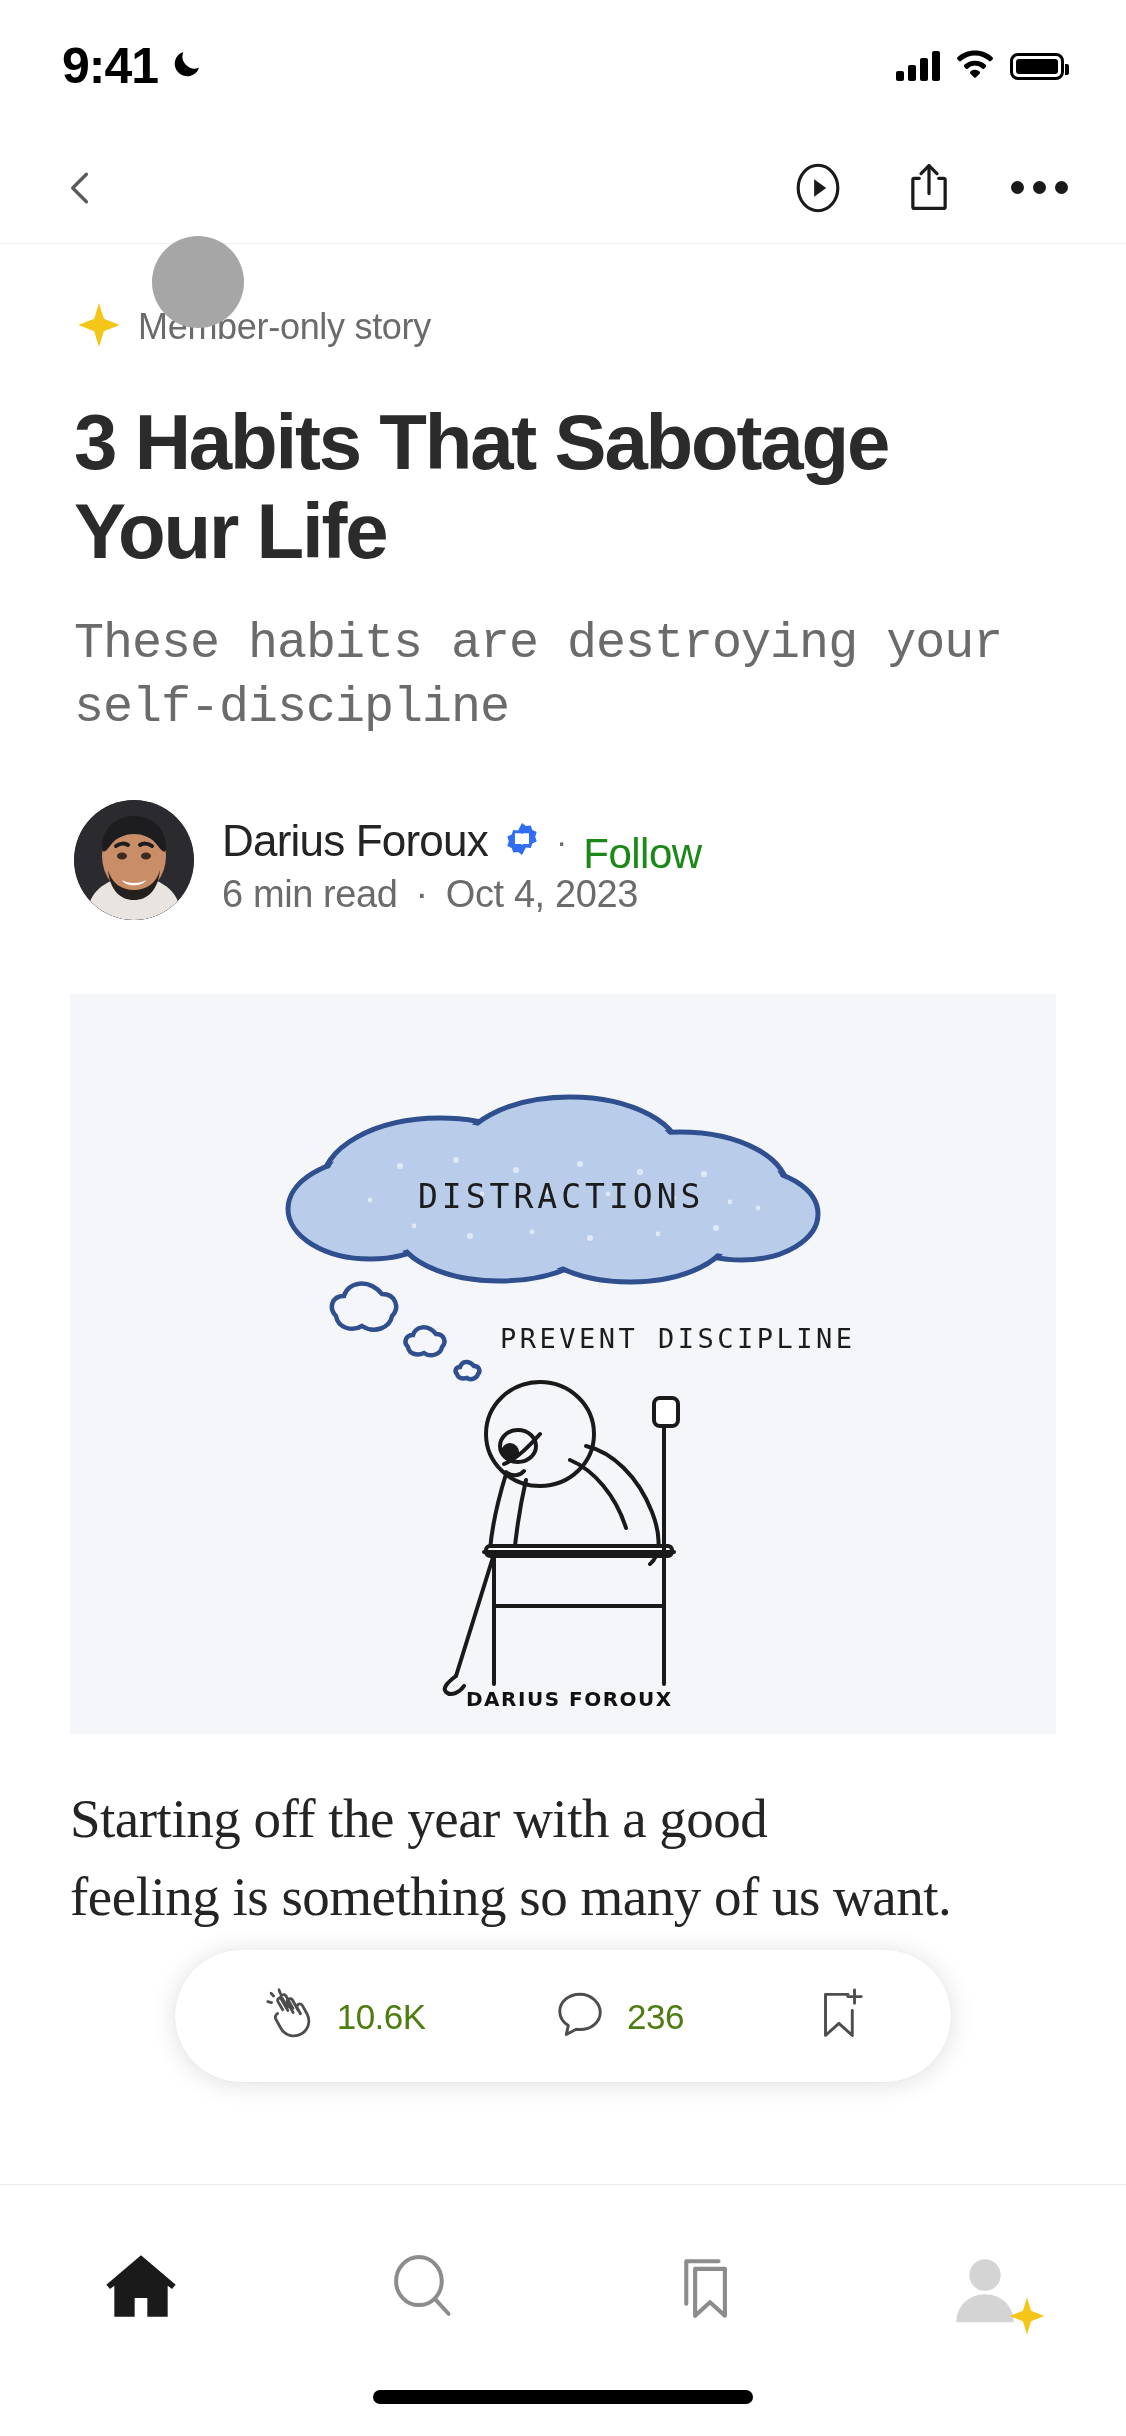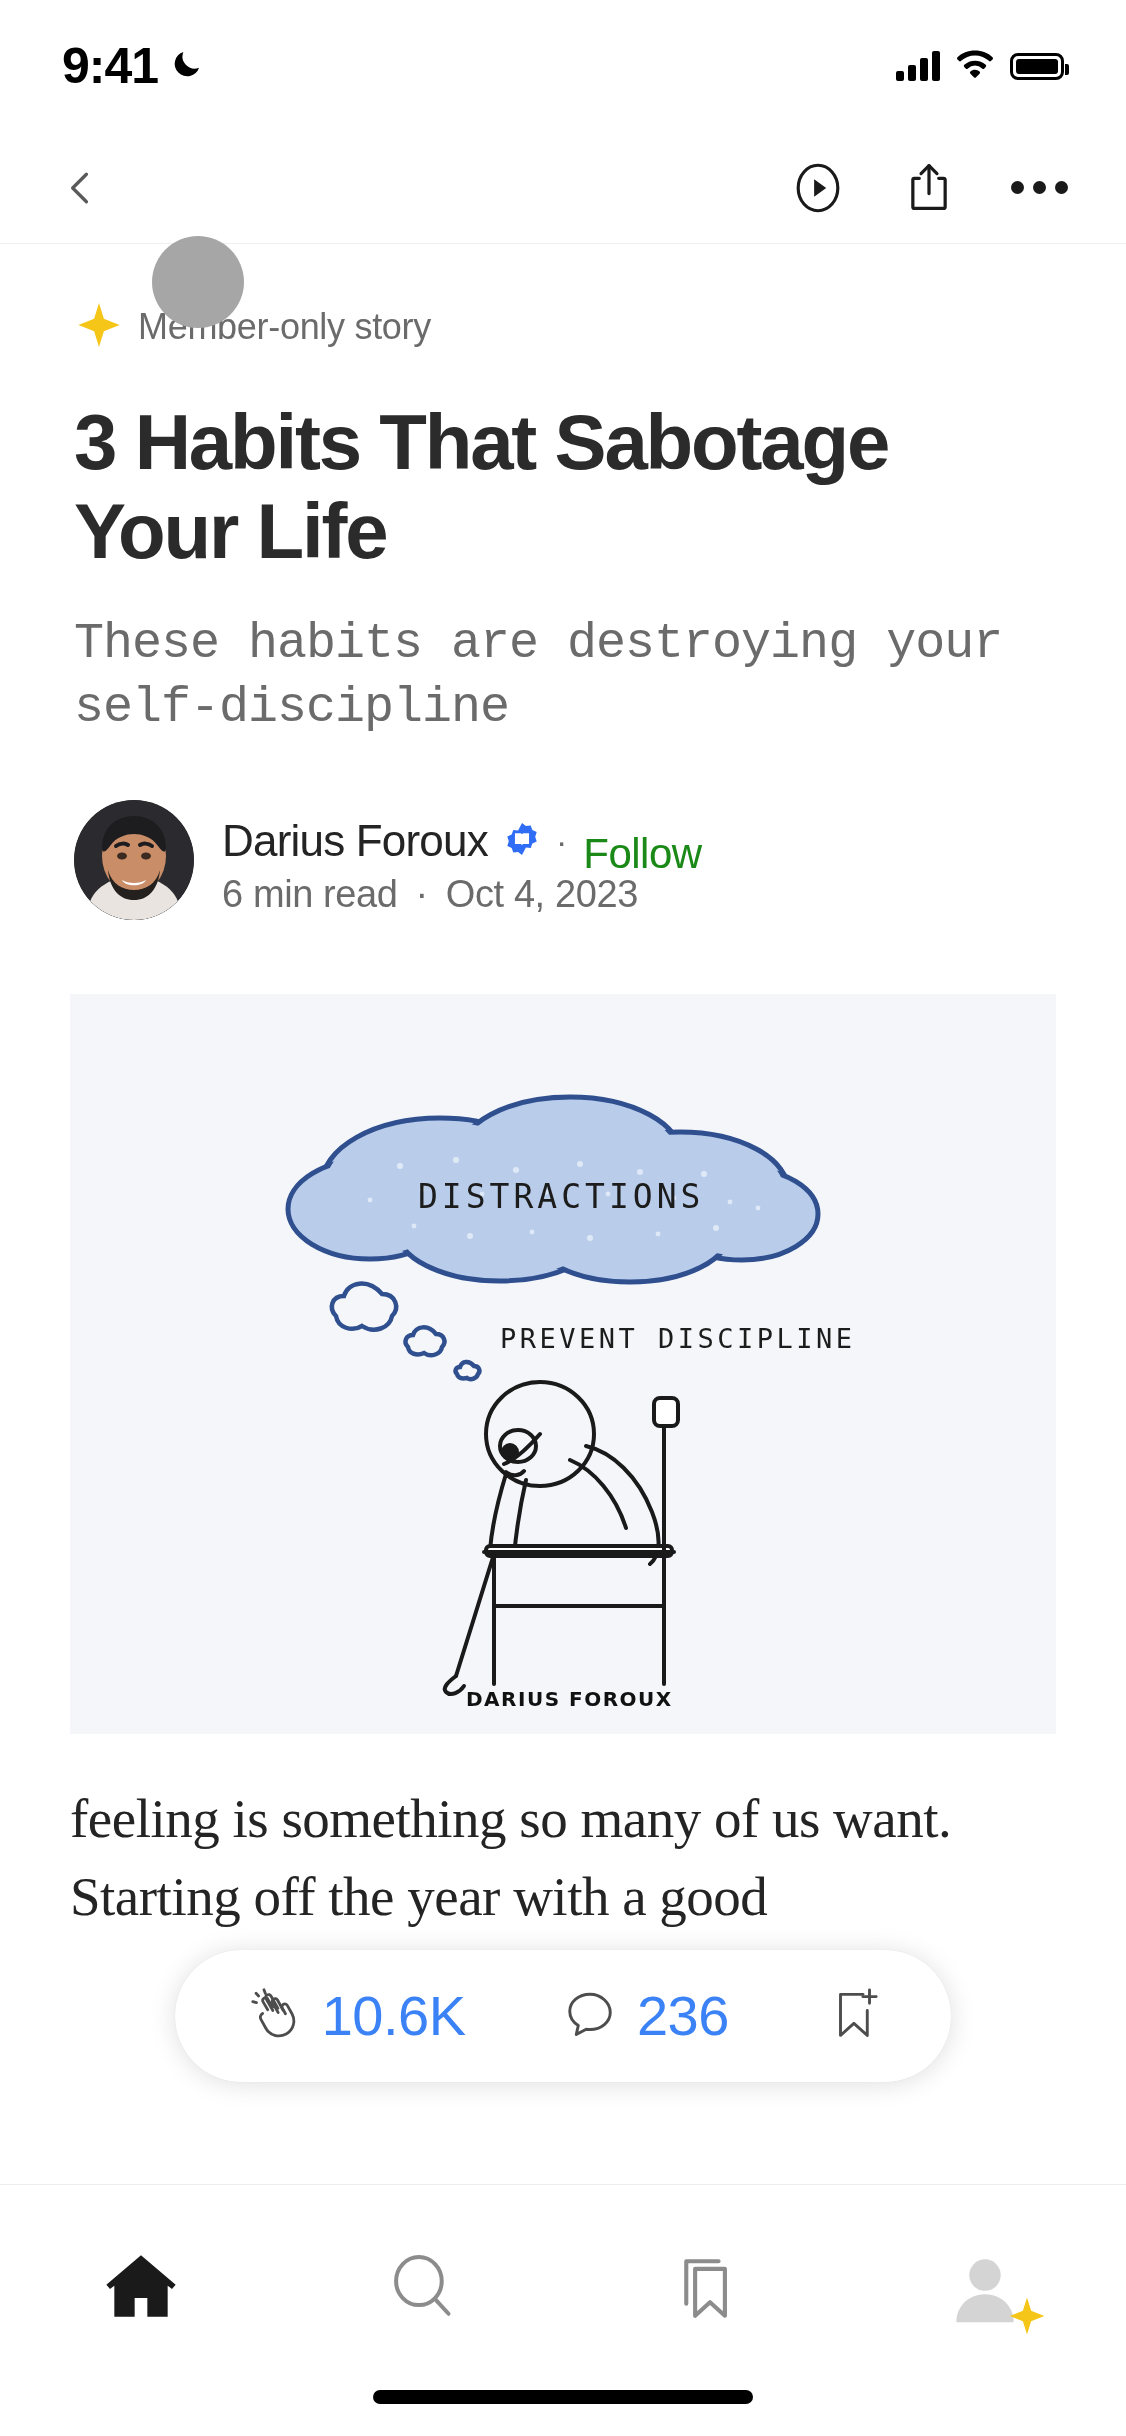--- a/index.html
+++ b/index.html
@@ -128,21 +128,21 @@
   .action-pill {
     position:absolute; left:175px; top:1950px;
     width:776px; height:132px;
     background:#ffffff; border-radius:66px;
     box-shadow:0 2px 26px rgba(0,0,0,0.13), 0 0 1px rgba(0,0,0,0.10);
     display:flex; align-items:center; justify-content:space-around;
     padding:0 22px;
   }
   .pill-item { display:flex; align-items:center; gap:20px; }
   .pill-count {
-    font-size:56px; color:#3b82f6; letter-spacing:-0.5px; line-height:1;
+    font-size:35px; color:#4d7c0f; letter-spacing:-0.5px; line-height:1;
   }
 
   
   .tabbar {
     position:absolute; bottom:0; left:0; width:1126px; height:252px;
     background:#fff; border-top:1px solid #ededed;
     display:flex; align-items:flex-start; justify-content:space-around;
     padding-top:48px;
   }
   .tab { display:flex; align-items:center; justify-content:center; width:180px; height:110px; position:relative; }
@@ -345,22 +345,22 @@
           <path d="M386 682c-8 6-14 12-10 16 5 5 14 0 18-6"></path>
           <path d="M424 612h170"></path>
         </g>
 
         <text x="398" y="632" font-family="'DejaVu Sans', sans-serif" font-size="0" fill="#000"></text>
         <text x="396" y="648" font-family="'DejaVu Sans', sans-serif" font-size="20" font-weight="700" fill="#111" letter-spacing="1.5" transform="translate(0,64)">DARIUS FOROUX</text>
       </svg>
     </div>
 
     <div class="body-text">
+      <div>Starting off the year with a good</div>
       <div>feeling is something so many of us want.</div>
-      <div>Starting off the year with a good</div>
     </div>
   </div>
 
   <div class="action-pill">
     <div class="pill-item">
       <span>
         <svg width="56" height="56" viewBox="0 0 24 24" fill="none" stroke="#4d4d4d" stroke-width="1.2" stroke-linecap="round" stroke-linejoin="round">
           <path d="M11.4 9.1 9.2 5.4a1.2 1.2 0 0 0-2 1.2l2.1 3.6"></path>
           <path d="M13.7 9.6 10.7 4.3a1.2 1.2 0 0 0-2.1 1.2l2.9 5"></path>
           <path d="M15.9 10.4 13.5 6a1.2 1.2 0 0 0-2.1 1.2l2.4 4.2"></path>

